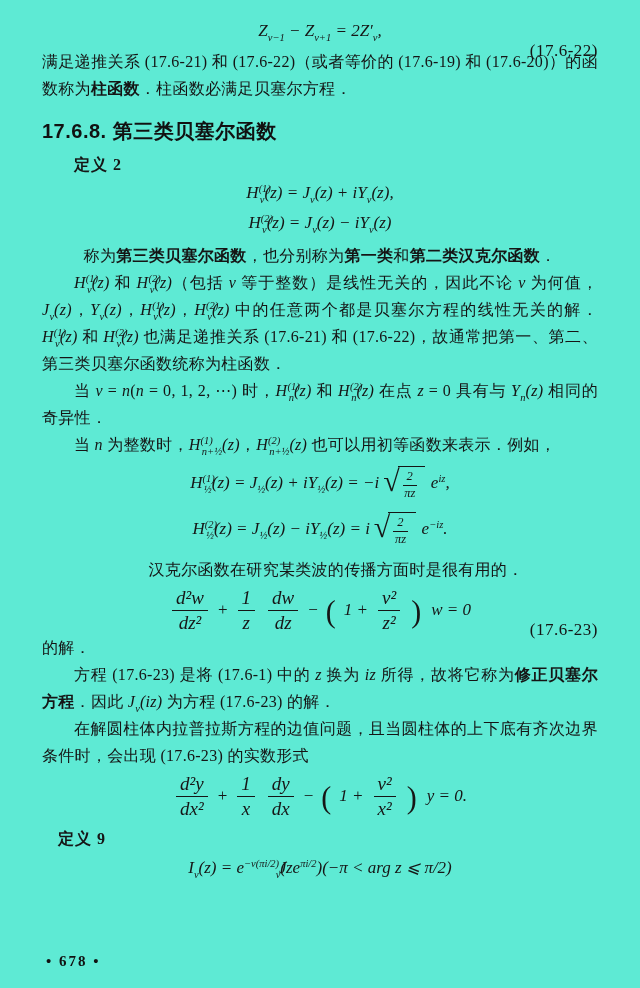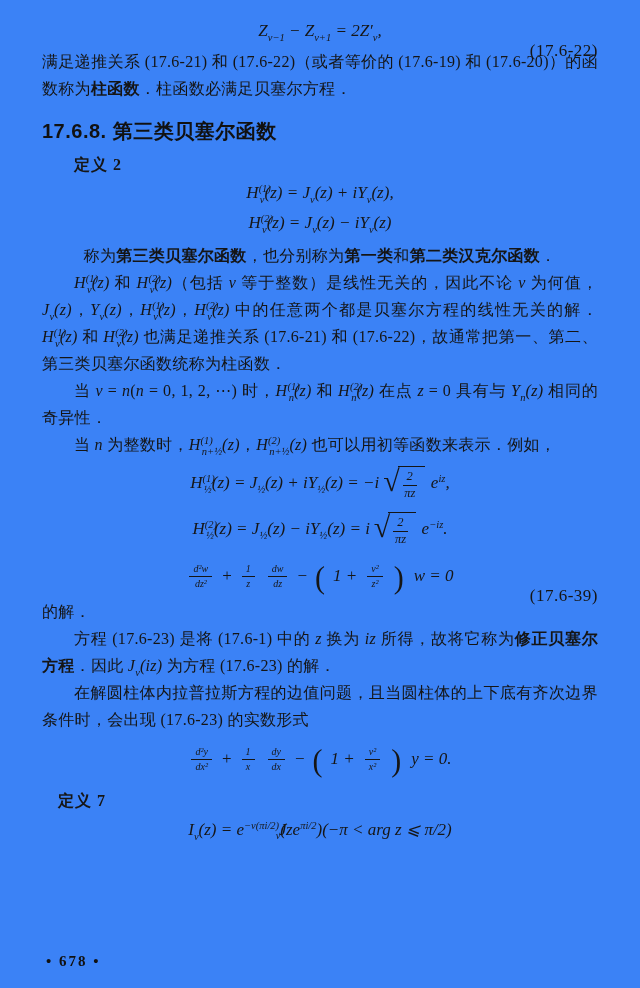--- a/index.html
+++ b/index.html
@@ -1,20 +1,20 @@
 <!DOCTYPE html>
 <html><head>
 <meta charset="utf-8">
 <style>
   html,body { margin:0; padding:0; background:#d9d9d6; }
   .page {
     position:relative;
     width:640px; height:988px;
     margin:0 auto;
-    background:#3b82f6;
+    background:#5eead4;
     color:#161616;
     font-family:"Liberation Serif","DejaVu Serif",serif;
     overflow:hidden;
     box-sizing:border-box;
     padding:14px 42px 0 42px;
   }
   
   .para {
     font-size:16px;
     line-height:27px;
@@ -71,21 +71,21 @@
   
   sup + sub { margin-left:-1.05em; }
 
   
   .frac {
     display:inline-flex;
     flex-direction:column;
     align-items:center;
     vertical-align:middle;
     line-height:1.15;
-    font-size:10px;
+    font-size:19px;
     margin:0 3px;
     font-style:italic;
   }
   .frac .num { padding:0 4px 1px 4px; border-bottom:1.4px solid #151515; }
   .frac .den { padding-top:1px; }
   .frac.small { font-size:12.5px; line-height:1.1; }
   .frac.small .num { border-bottom-width:1.2px; }
 
   
   .radical { display:inline-flex; align-items:flex-start; margin:0 3px 0 4px; }
@@ -167,20 +167,21 @@
       <span class="radicand">
         <span class="frac small">
           <span class="num">2</span>
           <span class="den">πz</span>
         </span>
       </span>
     </span>
     <span class="math" style="margin-left:3px;">e<sup>−iz</sup>.</span>
   </div>
 
+  <p class="para indent mt6">汉克尔函数在研究某类波的传播方面时是很有用的．</p>
 
 
 
   <div class="eq" style="min-height:44px;">
     <span class="math eqrow">
       <span class="frac">
           <span class="num">d²w</span>
           <span class="den">dz²</span>
         </span>
       <span class="op">+</span>
@@ -195,21 +196,21 @@
       <span class="op">−</span>
       <span class="bigp">(</span>
       <span>1 +</span>
       <span class="frac">
           <span class="num">ν²</span>
           <span class="den">z²</span>
         </span>
       <span class="bigp">)</span>
       <span class="tail">w = 0</span>
     </span>
-    <span class="tag">(17.6-39)</span>
+    <span class="tag">(17.6-23)</span>
   </div>
 
   <p class="para">的解．</p>
 
   <p class="para indent">方程 (17.6-23) 是将 (17.6-1) 中的 <i>z</i> 换为 <i>iz</i> 所得，故将它称为<b>修正贝塞尔方程</b>．因此 <i>J<sub>ν</sub>(iz)</i> 为方程 (17.6-23) 的解．</p>
 
   <p class="para indent">在解圆柱体内拉普拉斯方程的边值问题，且当圆柱体的上下底有齐次边界条件时，会出现 (17.6-23) 的实数形式</p>
 
   <div class="eq" style="min-height:44px;">
     <span class="math eqrow">
@@ -231,20 +232,20 @@
       <span>1 +</span>
       <span class="frac">
           <span class="num">ν²</span>
           <span class="den">x²</span>
         </span>
       <span class="bigp">)</span>
       <span class="tail">y = 0.</span>
     </span>
   </div>
 
-  <p class="def-label" style="padding-left:1em;">定义 7</p>
+  <p class="def-label" style="padding-left:1em;">定义 9</p>
   <div class="eq">
     <span class="math">I<sub>ν</sub>(z) = e<sup>−ν(πi/2)</sup>J<sub>ν</sub>(ze<sup>πi/2</sup>)(−π &lt; arg z ⩽ π/2)</span>
   </div>
 
   <div class="pageno">• 678 •</div>
 
 </div>
 
 </body></html>

